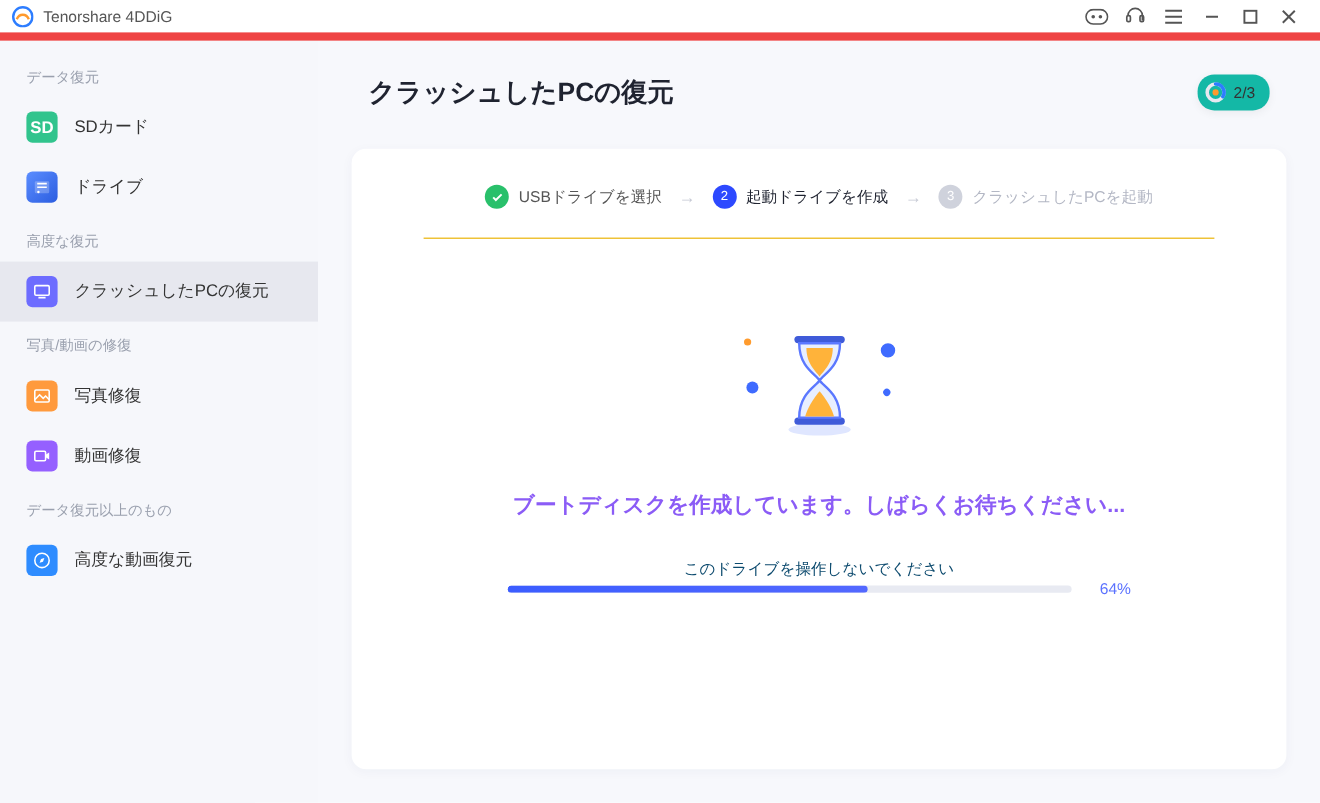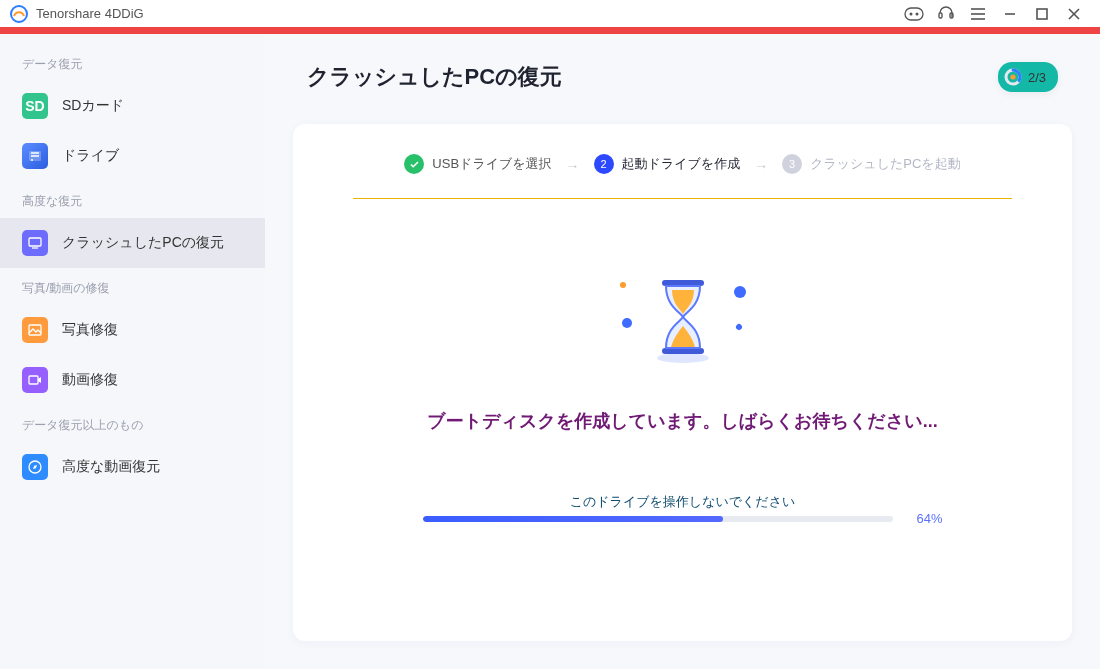--- a/index.html
+++ b/index.html
@@ -36,21 +36,21 @@
 .step { display: inline-flex; align-items: center; gap: 8px; font-size: 13px; }
 .step .circle { width: 20px; height: 20px; border-radius: 50%; display: inline-flex; align-items: center; justify-content: center; font-size: 11px; color: #fff; }
 .step.complete .circle { background: #29c06b; }
 .step.active .circle { background: #2d49ff; }
 .step.pending .circle { background: #cfd2dc; }
 .step.complete .lbl { color: #555; }
 .step.active .lbl { color: #1f2330; font-weight: 500; }
 .step.pending .lbl { color: #b3b7c4; }
 .arrow { color: #c6c9d4; font-size: 14px; }
 .illustration { display: flex; align-items: center; justify-content: center; margin-top: 60px; margin-bottom: 30px; height: 120px; }
-.status-msg { text-align: center; font-size: 18px; font-weight: 700; color: #701a75; margin-bottom: 60px; }
+.status-msg { text-align: center; font-size: 18px; font-weight: 700; color: #8b5cf6; margin-bottom: 32px; }
 .warn-msg { text-align: center; font-size: 13px; color: #0c4a6e; }
 .progress-wrap { display: flex; align-items: center; justify-content: center; gap: 14px; }
 .progress-bar { width: 470px; height: 6px; background: #e8eaf2; border-radius: 3px; overflow: hidden; position: relative; }
 .progress-fill { height: 100%; background: linear-gradient(90deg,#3b5dff,#5368ff); border-radius: 3px; }
 .progress-pct { font-size: 13px; color: #5b72ff; width: 36px; text-align: right; }
 .spark { position: absolute; width: 10px; height: 10px; background: #3f6bff; border-radius: 50%; }
 .spark.s1 { top: 8px; left: -28px; width: 6px; height: 6px; background: #ff9b2d; }
 .spark.s2 { top: 44px; left: -26px; width: 10px; height: 10px; transform: rotate(45deg); }
 .spark.s3 { top: 12px; right: -28px; width: 12px; height: 12px; transform: rotate(45deg); }
 .spark.s4 { top: 50px; right: -24px; width: 6px; height: 6px; transform: rotate(45deg); }

